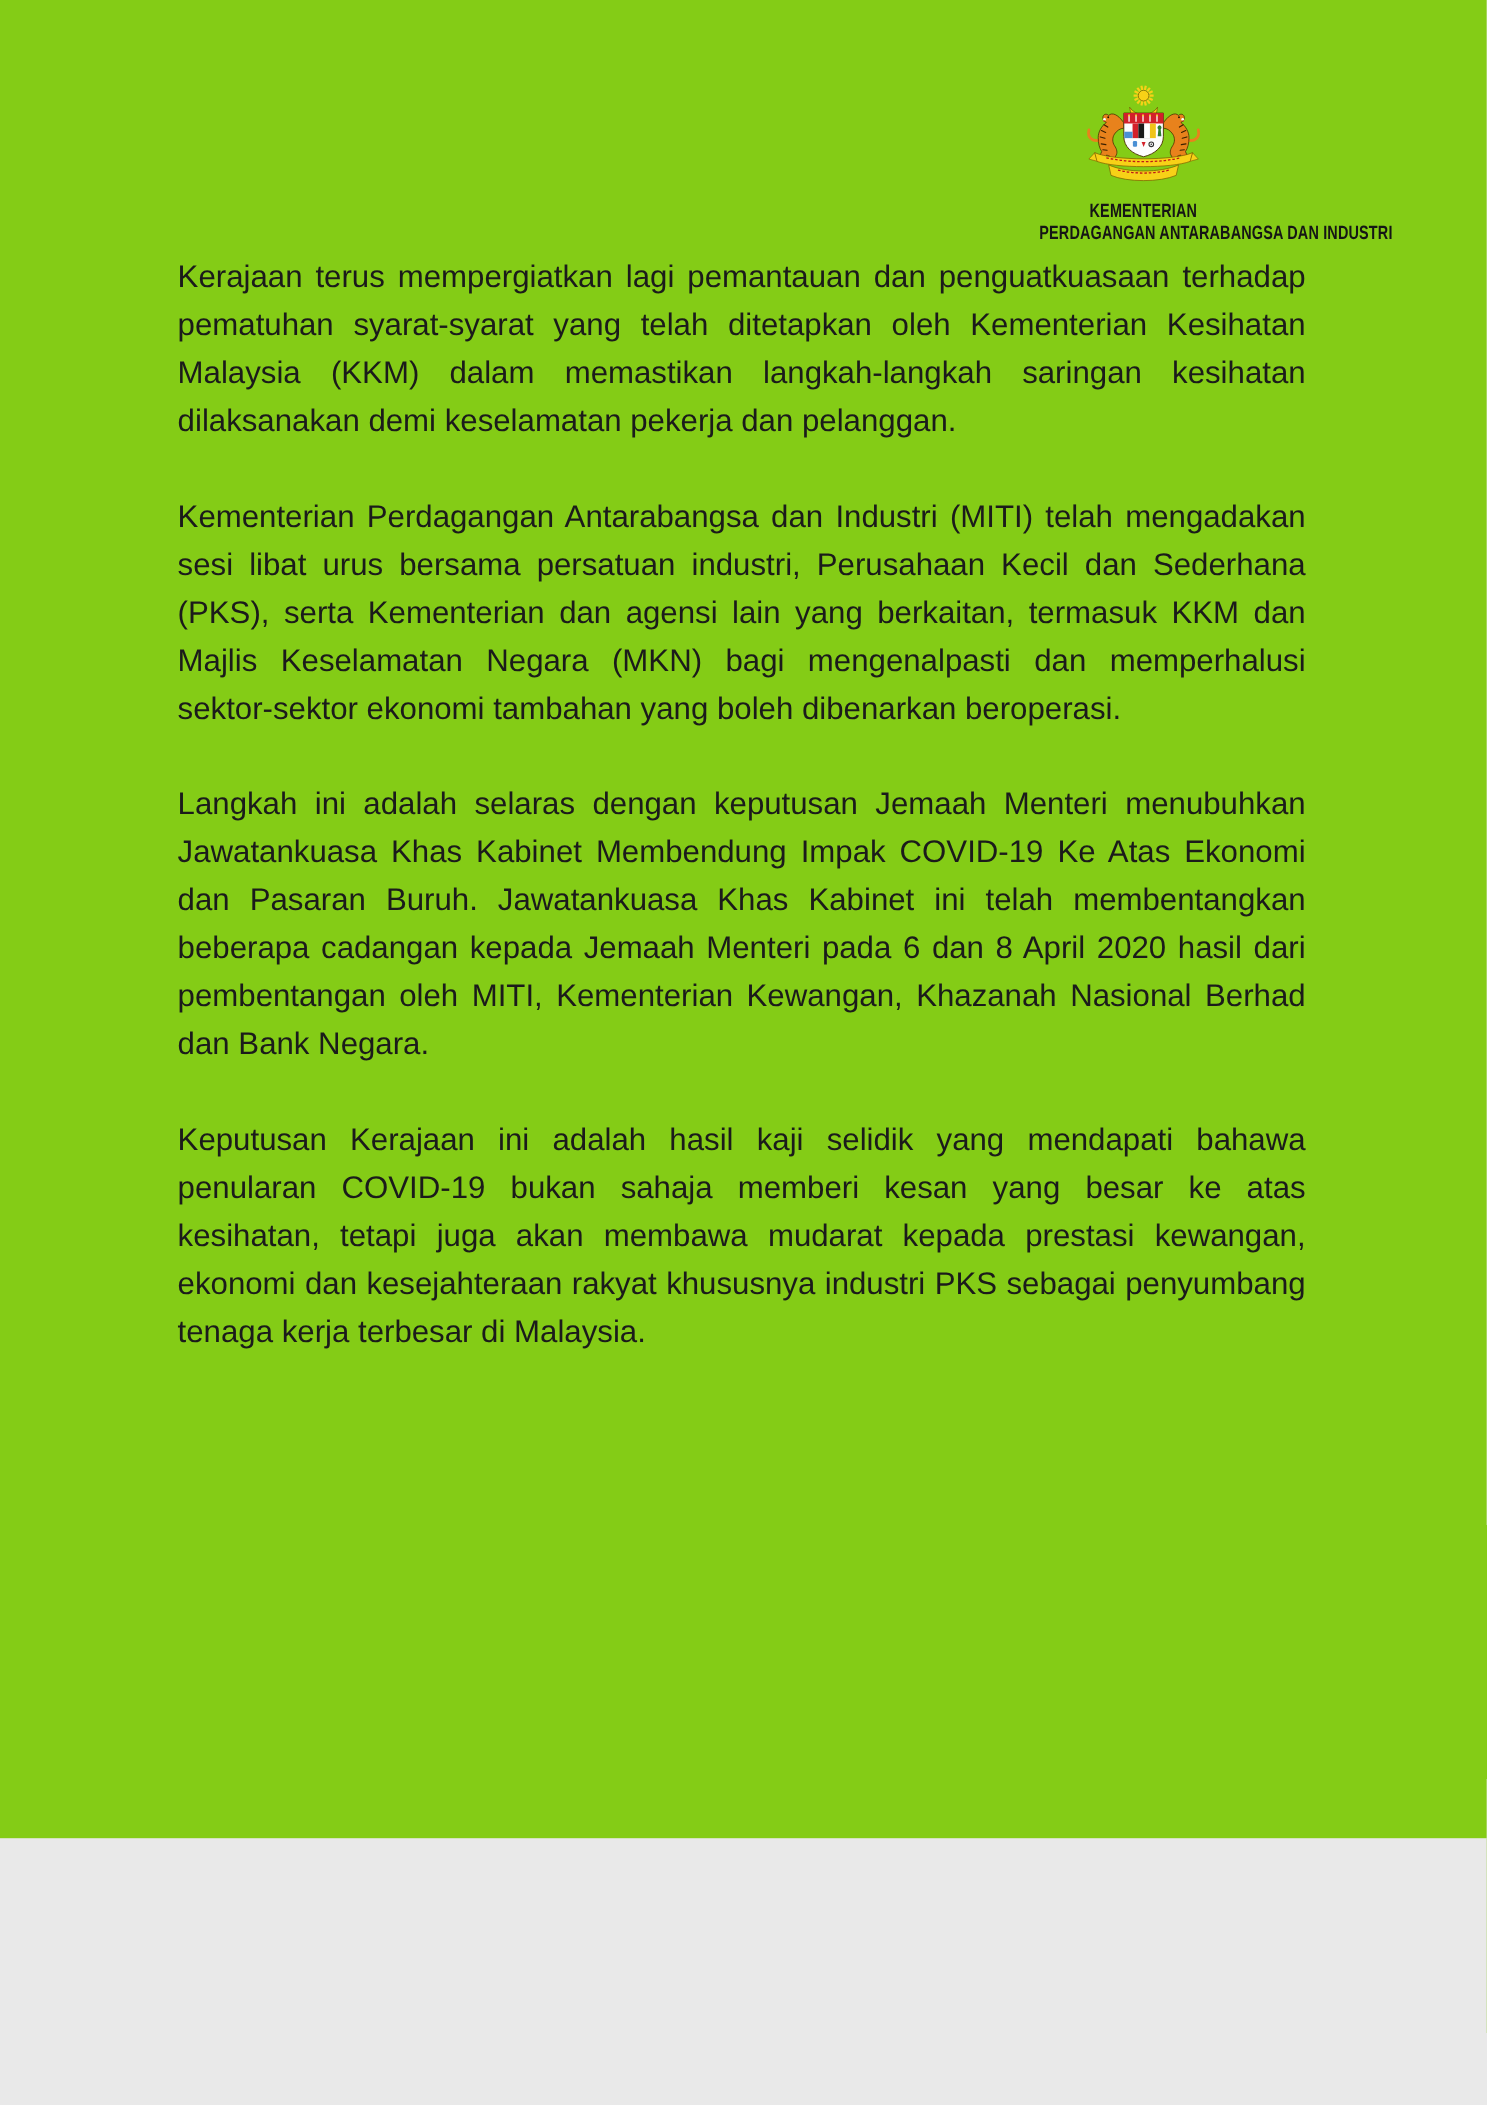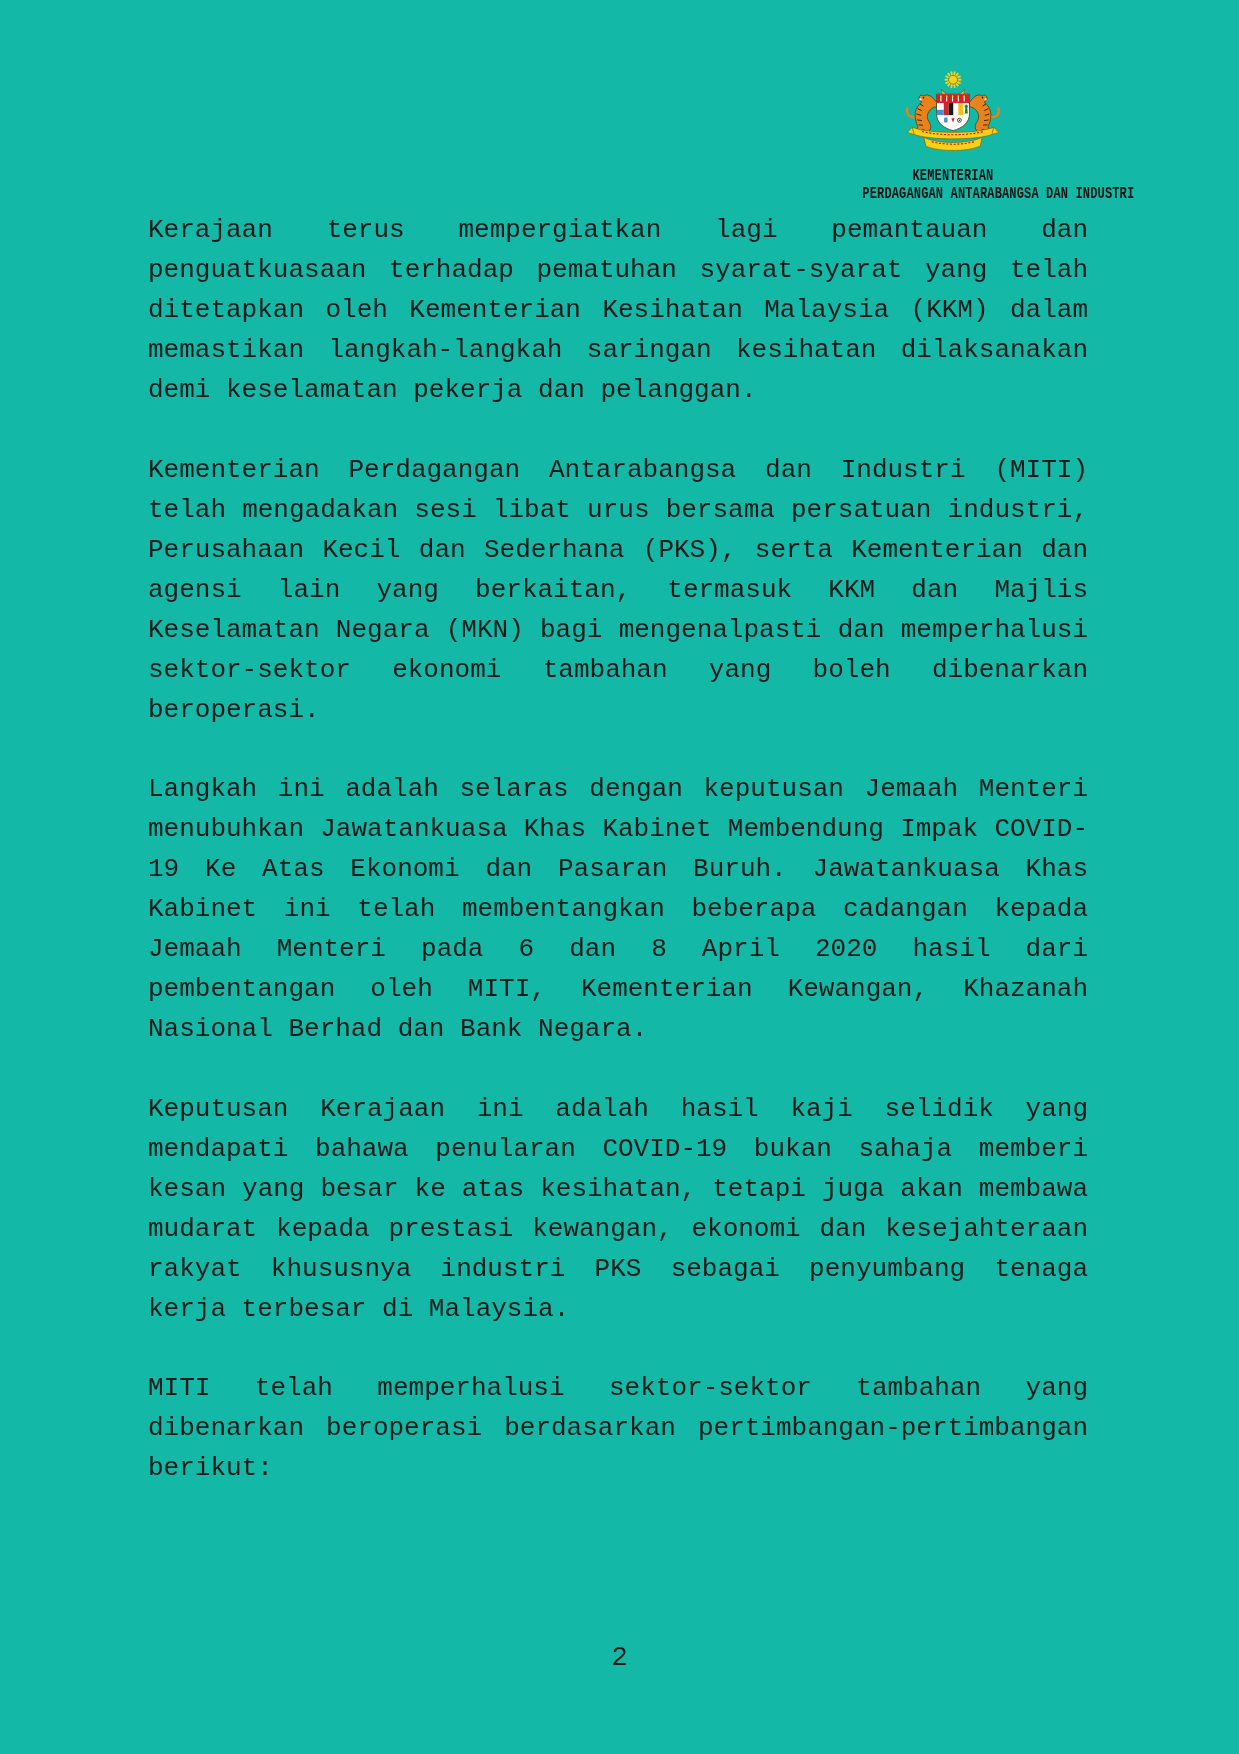--- a/index.html
+++ b/index.html
@@ -1,21 +1,21 @@
 <!DOCTYPE html>
 <html style="--tiger_orange: #E8821C; --banner_yellow: #F7D117; --shield_red: #D3202A; --pale_yellow: #F0C419; --palm_green: #2E7D32; --sea_blue: #4A8FD4; --outline_brown: #5a4000; --script_red: #C01818;"><head>
 <meta charset="utf-8">
 <style>
   html,body{margin:0;padding:0;background:#e9e9e9;}
   .page{
     position:relative;
-    width:1239px;height:1754px;
-    background:#14b8a6;
+    width:1239px;height:1532px;
+    background:#84cc16;
     margin:0 auto;
-    font-family:Liberation Mono, monospace;
+    font-family:Liberation Sans, sans-serif;
     color:#1b1b1b;
     overflow:hidden;
   }
   
   .crest-block{
     position:absolute;
     top:70px;left:817px;width:272px;
     text-align:center;
   }
   .crest-block svg{display:block;margin:0 auto;}
@@ -166,18 +166,17 @@
 
       <p>Kerajaan terus mempergiatkan lagi pemantauan dan penguatkuasaan terhadap pematuhan syarat-syarat yang telah ditetapkan oleh Kementerian Kesihatan Malaysia (KKM) dalam memastikan langkah-langkah saringan kesihatan dilaksanakan demi keselamatan pekerja dan pelanggan.</p>
 
       <p>Kementerian Perdagangan Antarabangsa dan Industri (MITI) telah mengadakan sesi libat urus bersama persatuan industri, Perusahaan Kecil dan Sederhana (PKS), serta Kementerian dan agensi lain yang berkaitan, termasuk KKM dan Majlis Keselamatan Negara (MKN) bagi mengenalpasti dan memperhalusi sektor-sektor ekonomi tambahan yang boleh dibenarkan beroperasi.</p>
 
       <p>Langkah ini adalah selaras dengan keputusan Jemaah Menteri menubuhkan Jawatankuasa Khas Kabinet Membendung Impak COVID-19 Ke Atas Ekonomi dan Pasaran Buruh.  Jawatankuasa Khas Kabinet ini telah membentangkan beberapa cadangan kepada Jemaah Menteri pada 6 dan 8 April 2020 hasil dari pembentangan oleh MITI, Kementerian Kewangan, Khazanah Nasional Berhad dan Bank Negara.</p>
 
 
       <p>Keputusan Kerajaan ini adalah hasil kaji selidik yang mendapati bahawa penularan COVID-19 bukan sahaja memberi kesan yang besar ke atas kesihatan, tetapi juga akan membawa mudarat kepada prestasi kewangan, ekonomi dan kesejahteraan rakyat khususnya industri PKS sebagai penyumbang tenaga kerja terbesar di Malaysia.</p>
 
-      <p>MITI telah memperhalusi sektor-sektor tambahan yang dibenarkan beroperasi berdasarkan pertimbangan-pertimbangan berikut:</p>
     </div>
 
   <div class="page-number">2</div>
 
 </div>
 
 </body></html>

